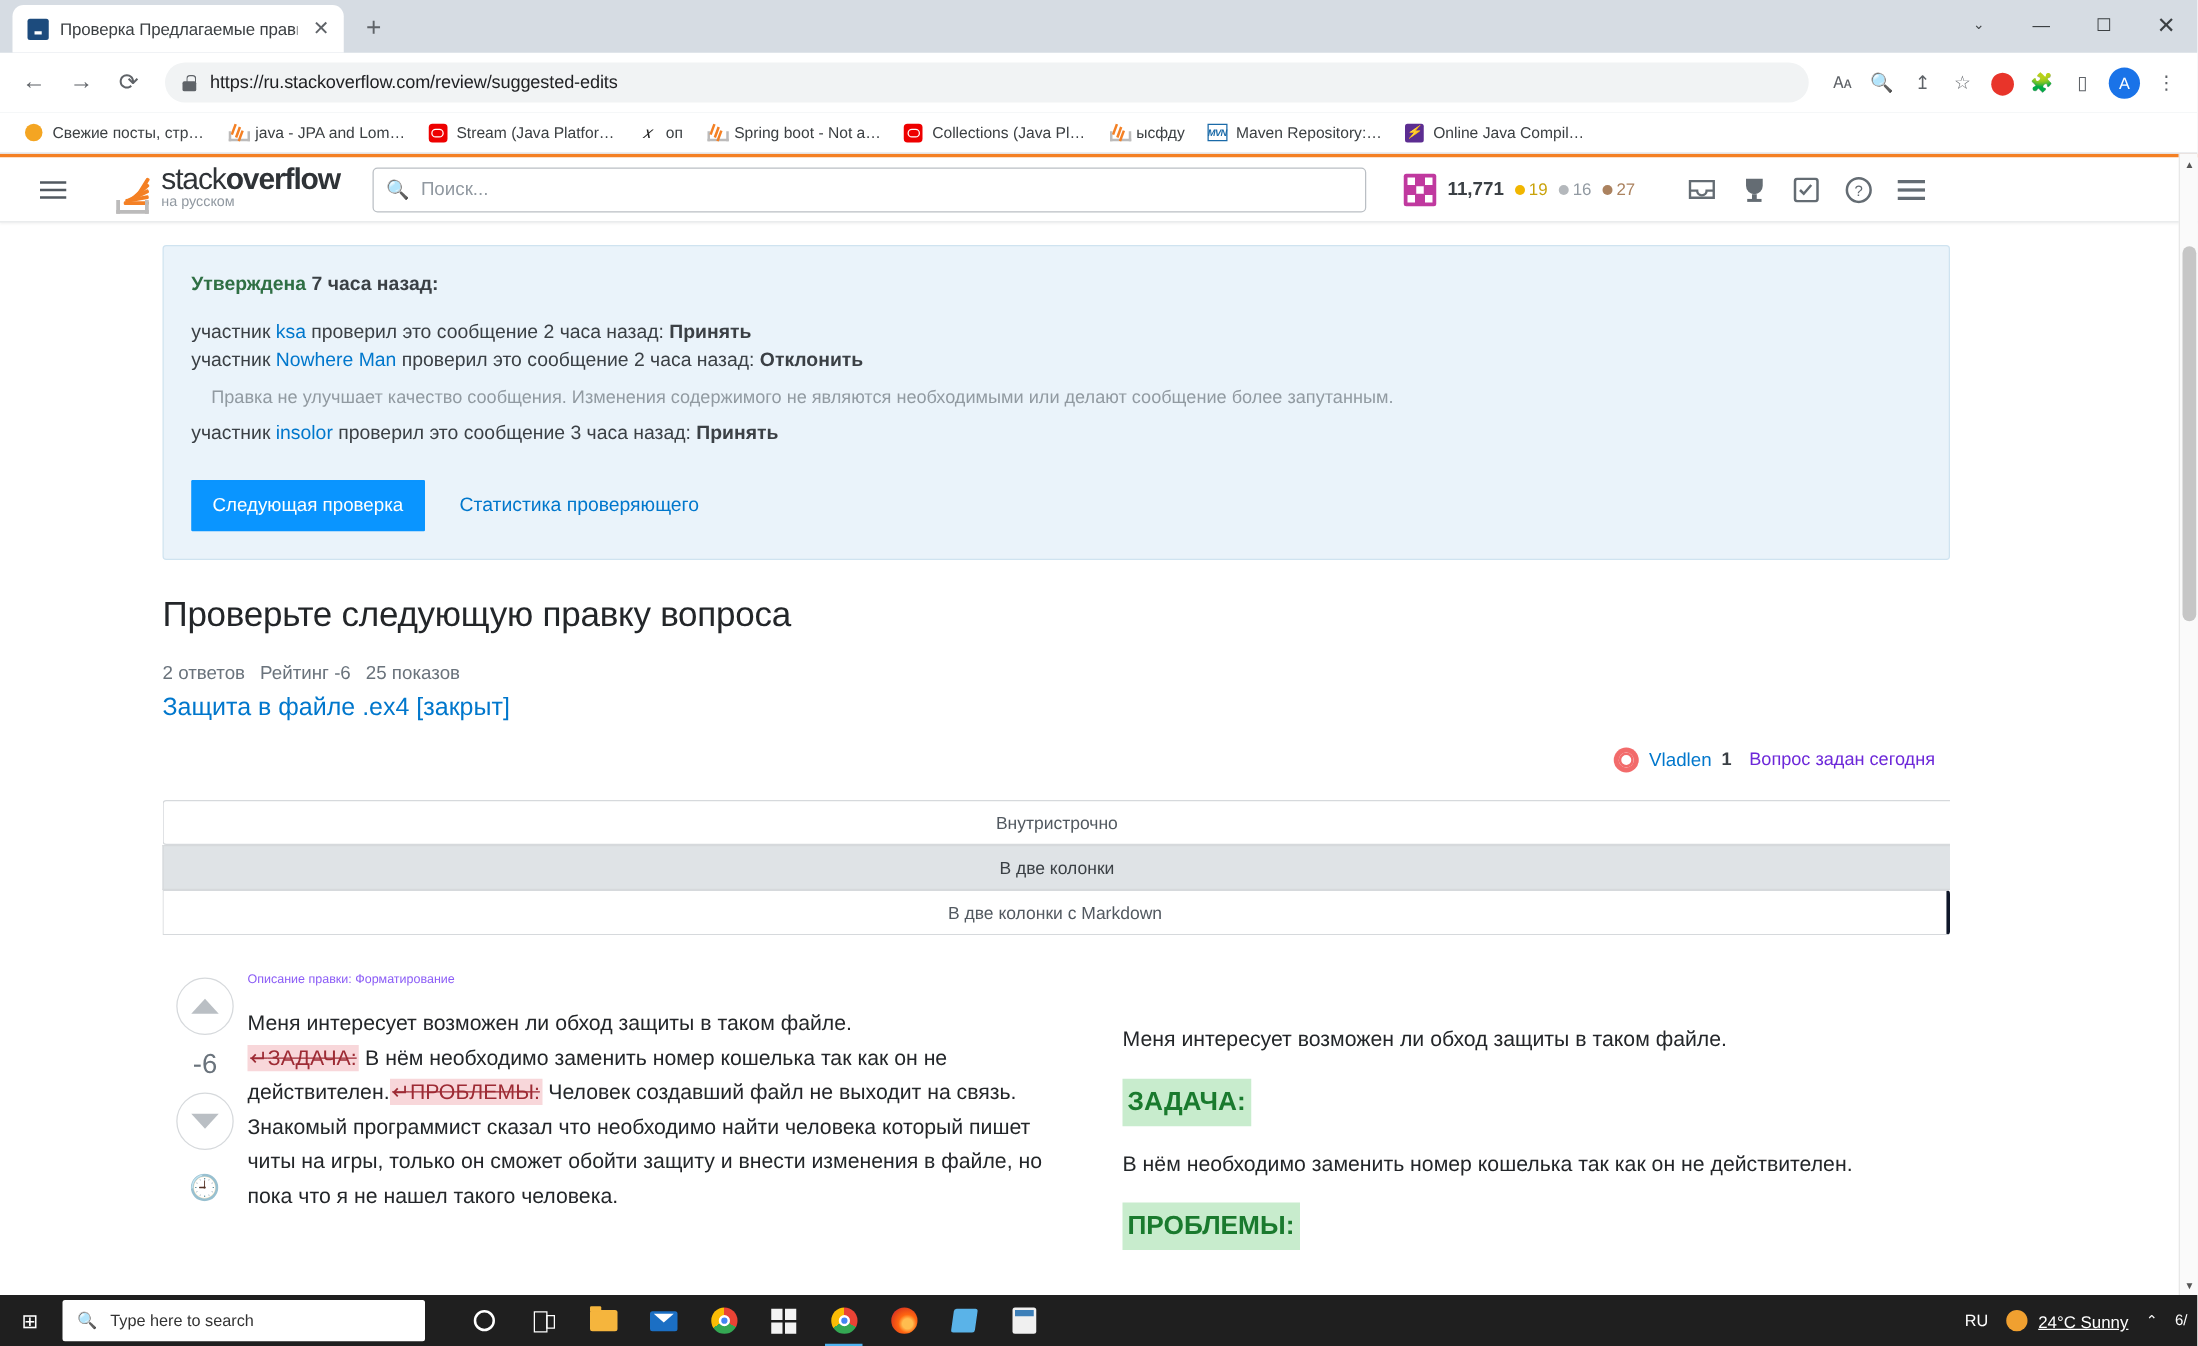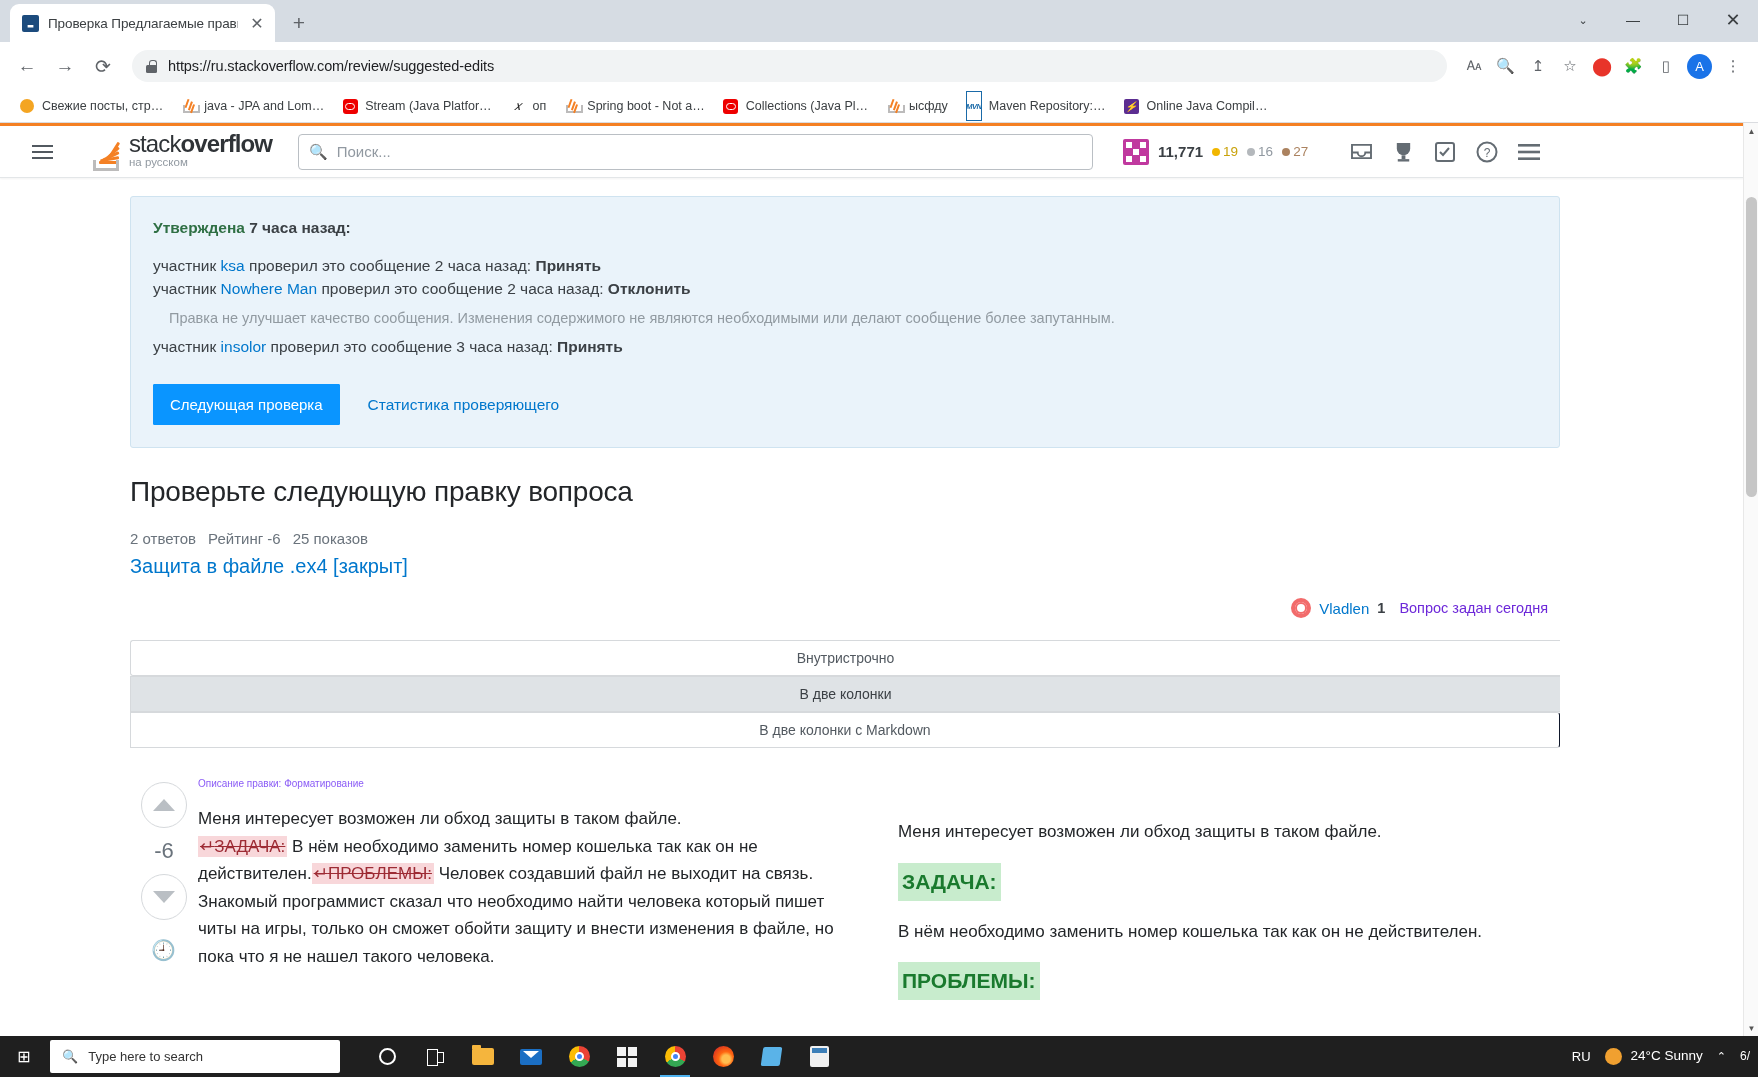--- a/index.html
+++ b/index.html
@@ -64,21 +64,21 @@
   .bookmarks { height: 33px; background: #fff; display: flex; align-items: center; padding: 0 12px; gap: 4px; border-bottom: 1px solid #dadce0; }
   .bm { display: flex; align-items: center; gap: 7px; padding: 3px 7px; border-radius: 4px; cursor: pointer; }
   .bm-label { font-size: 12.5px; color: #3c4043; white-space: nowrap; }
   .bm-ic { width: 16px; height: 16px; flex: 0 0 16px; display: flex; align-items: center; justify-content: center; font-size: 11px; }
   .ic-honey { width: 14px; height: 14px; border-radius: 50%; background: #f4a522; }
   .ic-so { width: 15px; height: 15px; position: relative; }
   .ic-so::before { content:""; position: absolute; left:1px; bottom:1px; width:13px; height:6px; border:2px solid #bcbbbb; border-top:none; }
   .ic-so::after { content:""; position:absolute; left:4px; top:0; width:2px; height:9px; background:#f48024; transform: rotate(20deg); box-shadow: 4px 1px 0 #f48024, 7px 3px 0 #f48024; }
   .ic-oracle { width: 15px; height: 15px; border-radius: 3px; background: #e00; display:flex; align-items:center; justify-content:center; }
   .ic-oracle::after { content:""; width: 8px; height: 5px; border: 1.6px solid #fff; border-radius: 4px; }
-  .ic-mvn { width: 16px; height: 30px; background: #fff; border: 1px solid #1a6aa8; color: #1a6aa8; font-size: 7.5px; font-weight: bold; display:flex; align-items:center; justify-content:center; letter-spacing: -0.5px;}
+  .ic-mvn { width: 16px; height: 14px; background: #fff; border: 1px solid #1a6aa8; color: #1a6aa8; font-size: 7.5px; font-weight: bold; display:flex; align-items:center; justify-content:center; letter-spacing: -0.5px;}
   .ic-bolt { width: 15px; height: 15px; background: #5c2d91; border-radius: 2px; color: #fff; display:flex;align-items:center;justify-content:center;font-size:10px; }
   .ic-on { font-size: 13px; color: #222; font-style: italic; font-family: "Liberation Serif", serif; }
 
   
   .page { position: relative; height: 913px; background: #fff; overflow: hidden; }
   .orange-bar { height: 3px; background: #f48024; }
 
   .so-header {
     height: 52px; background: #fff; border-bottom: 1px solid #e3e6e8;
     display: flex; align-items: center; padding: 0 12px; gap: 8px;
@@ -160,21 +160,21 @@
   .owner-name { color: #0077cc; font-size: 15px; text-decoration: none; }
   .owner-rep { font-size: 14.5px; font-weight: bold; color: #3b4045; }
   .owner-when { font-size: 14.5px; color: #6d28d9; margin-left: 6px;}
 
   .tabs-row { display: flex; margin-bottom: 30px; flex-direction: column; }
   .tab-btn {
     font-size: 14px; color: #525960; background: #fff; border: 1px solid #d6d9dc;
     padding: 9px 15px; cursor: pointer; border-right: none; font-family: "Liberation Sans", sans-serif;
   }
   .tab-btn:first-child { border-radius: 3px 0 0 3px; }
-  .tab-btn:last-child { border-radius: 0 3px 3px 0; border-right: 1px solid #0f172a; }
+  .tab-btn:last-child { border-radius: 0 3px 3px 0; border-right: 3px solid #0f172a; }
   .tab-btn.active { background: #dfe3e6; color: #3b4045; }
 
   .diff-wrap { display: flex; gap: 0; }
   .vote-col { width: 68px; flex: 0 0 68px; display: flex; flex-direction: column; align-items: center; gap: 10px; padding-top: 4px;}
   .arrow-btn { width: 46px; height: 46px; border-radius: 50%; border: 1px solid #d6d9dc; display:flex; align-items:center; justify-content:center; cursor:pointer; background:#fff;}
   .arrow-up, .arrow-down { width: 0; height: 0; border-left: 11px solid transparent; border-right: 11px solid transparent; }
   .arrow-up { border-bottom: 12px solid #babfc4; }
   .arrow-down { border-top: 12px solid #babfc4; }
   .vote-score { font-size: 22px; color: #6a737c; }
   .hist-ic { color: #babfc4; font-size: 20px; margin-top: 8px; cursor: pointer; }
@@ -221,21 +221,21 @@
       linear-gradient(#f3f3f3 0 100%) 0 11px/9px 9px no-repeat,
       linear-gradient(#f3f3f3 0 100%) 11px 11px/9px 9px no-repeat; }
   .ic-firefox { width: 21px; height: 21px; border-radius: 50%;
     background: radial-gradient(circle at 62% 62%, #ffbd4f 0 22%, #ff6611 40%, #e2401a 70%, #b5007f 100%); }
   .ic-book { width: 19px; height: 19px; background: #5ab3e8; transform: skewX(-8deg); border-radius:2px;}
   .ic-calc { width: 19px; height: 21px; background: #f0f0f0; border-radius: 2px; position: relative;}
   .ic-calc::after{content:"";position:absolute;left:2px;top:2px;right:2px;height:5px;background:#3d7fb8;}
 
   .tb-right { margin-left: auto; display: flex; align-items: center; gap: 14px; padding-right: 8px; }
   .tb-lang { color: #fff; font-size: 13px; }
-  .tb-weather { display:flex; align-items:flex-start; gap:9px; color:#fff; font-size:13.5px;}
+  .tb-weather { display:flex; align-items:flex-end; gap:9px; color:#fff; font-size:13.5px;text-decoration:underline;}
   .sun { width: 17px; height: 17px; border-radius: 50%; background: #f0a030; }
   .tb-chev { color: #fff; font-size: 11px; }
   .tb-date { color: #fff; font-size: 12px; line-height: 1.25; text-align: left; }
 </style>
 </head>
 <body>
 
 <div class="browser">
 
   <div class="tabstrip">

